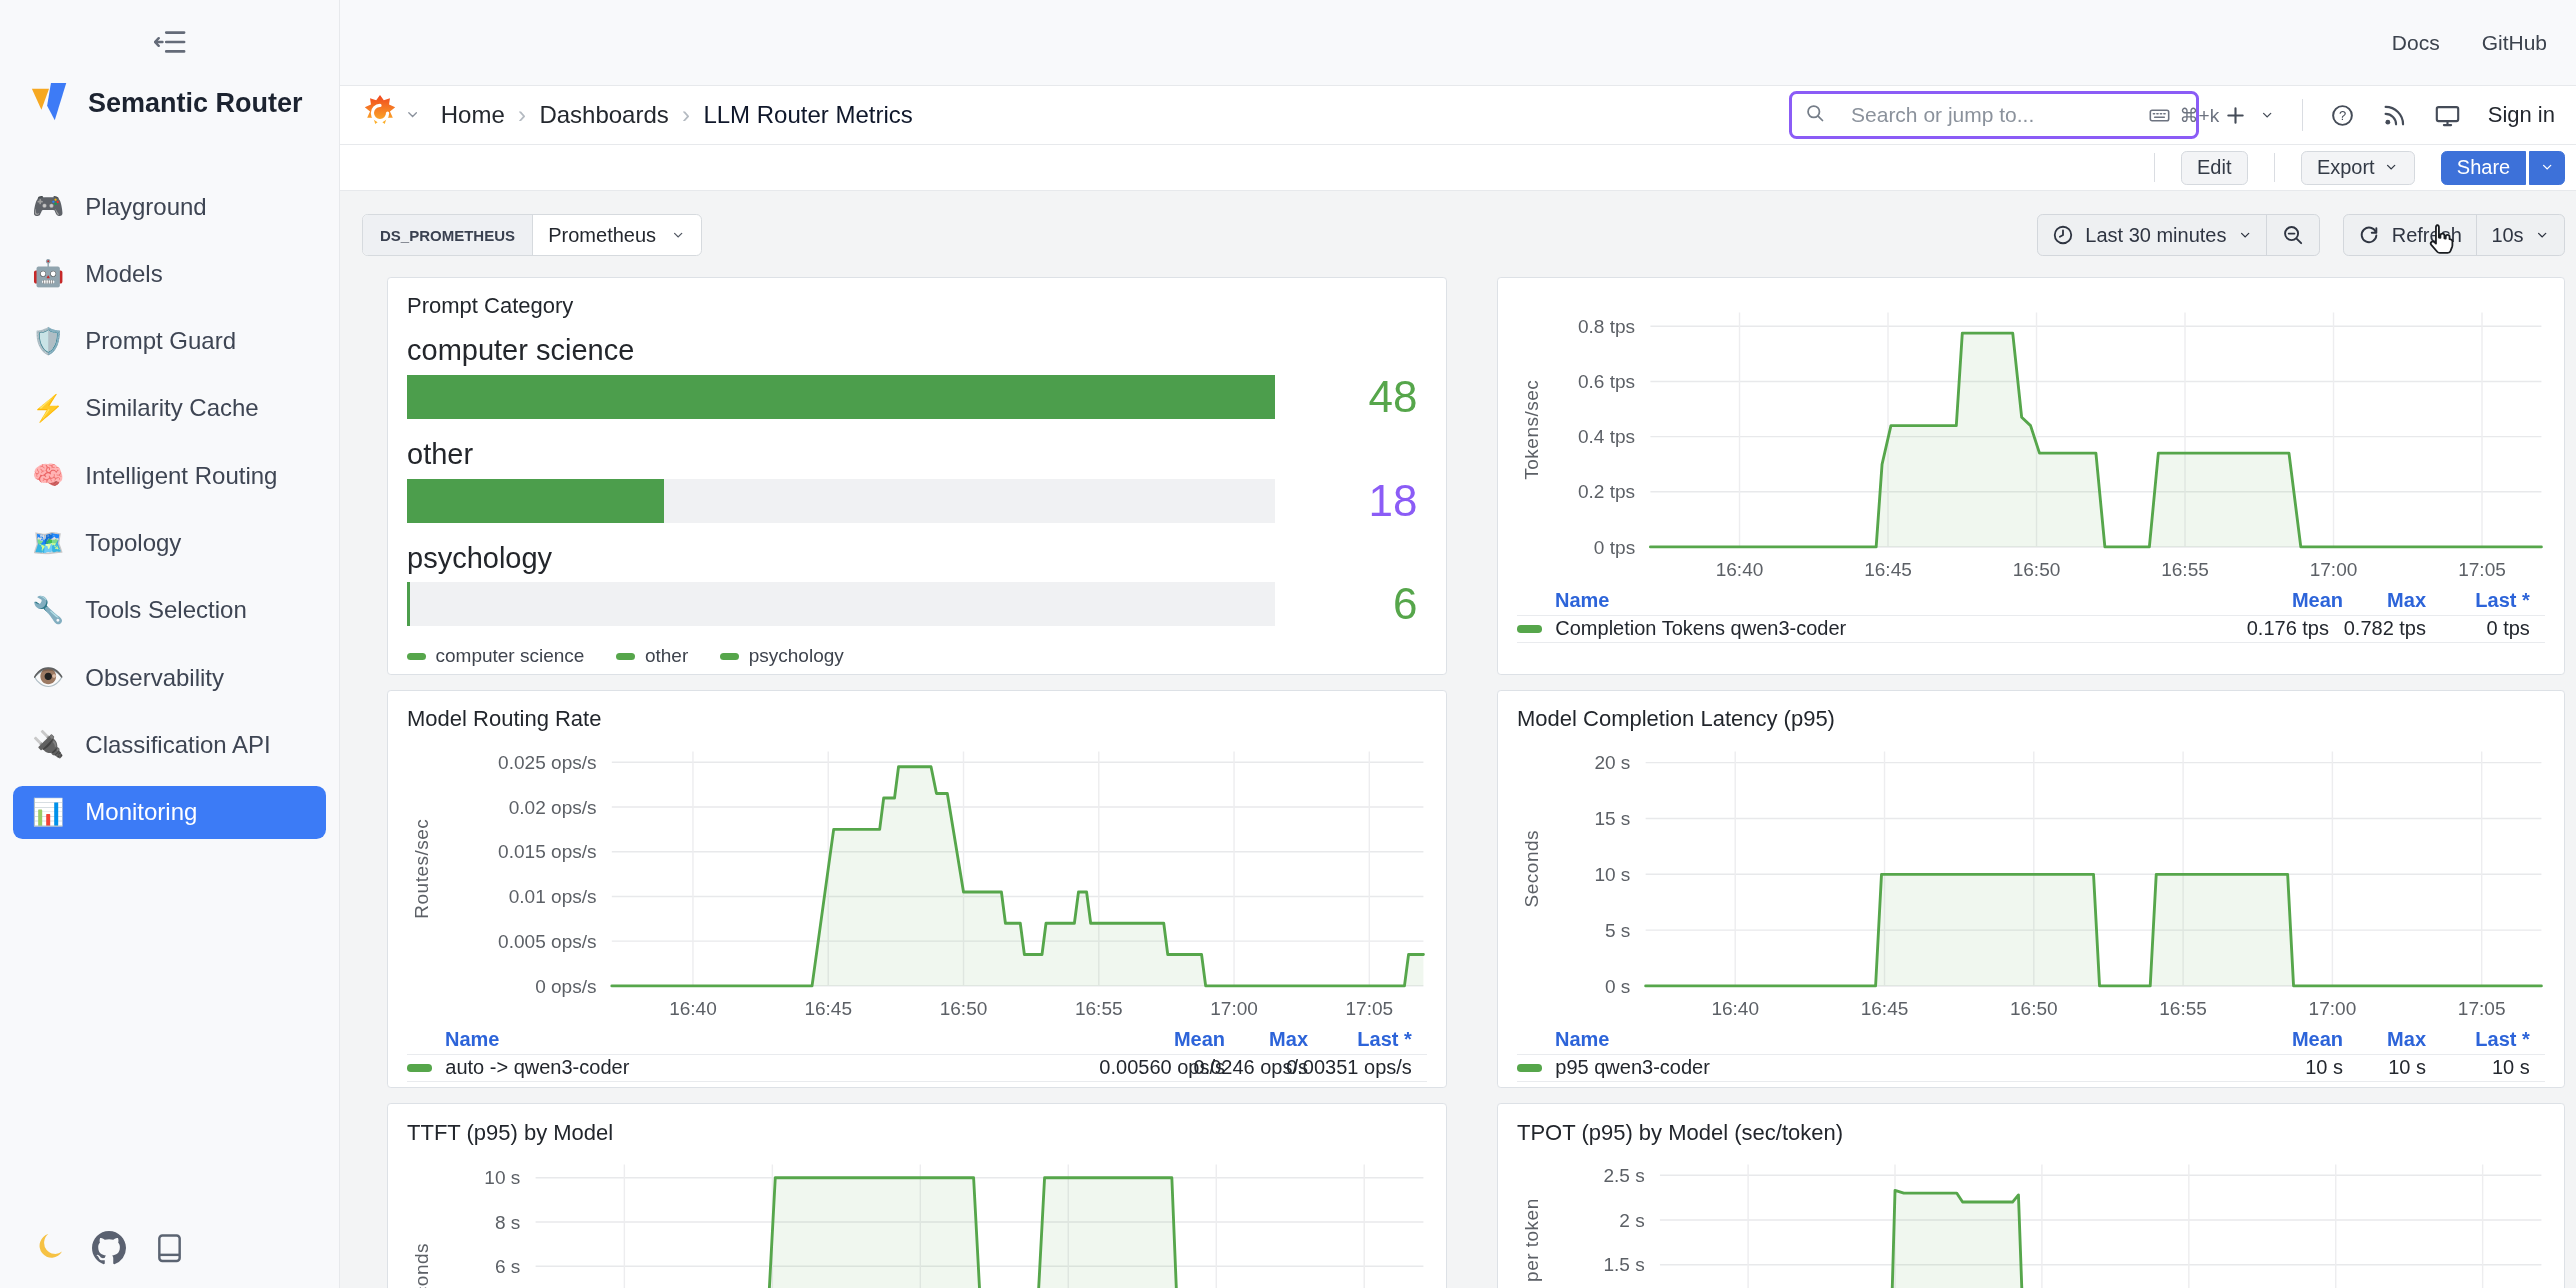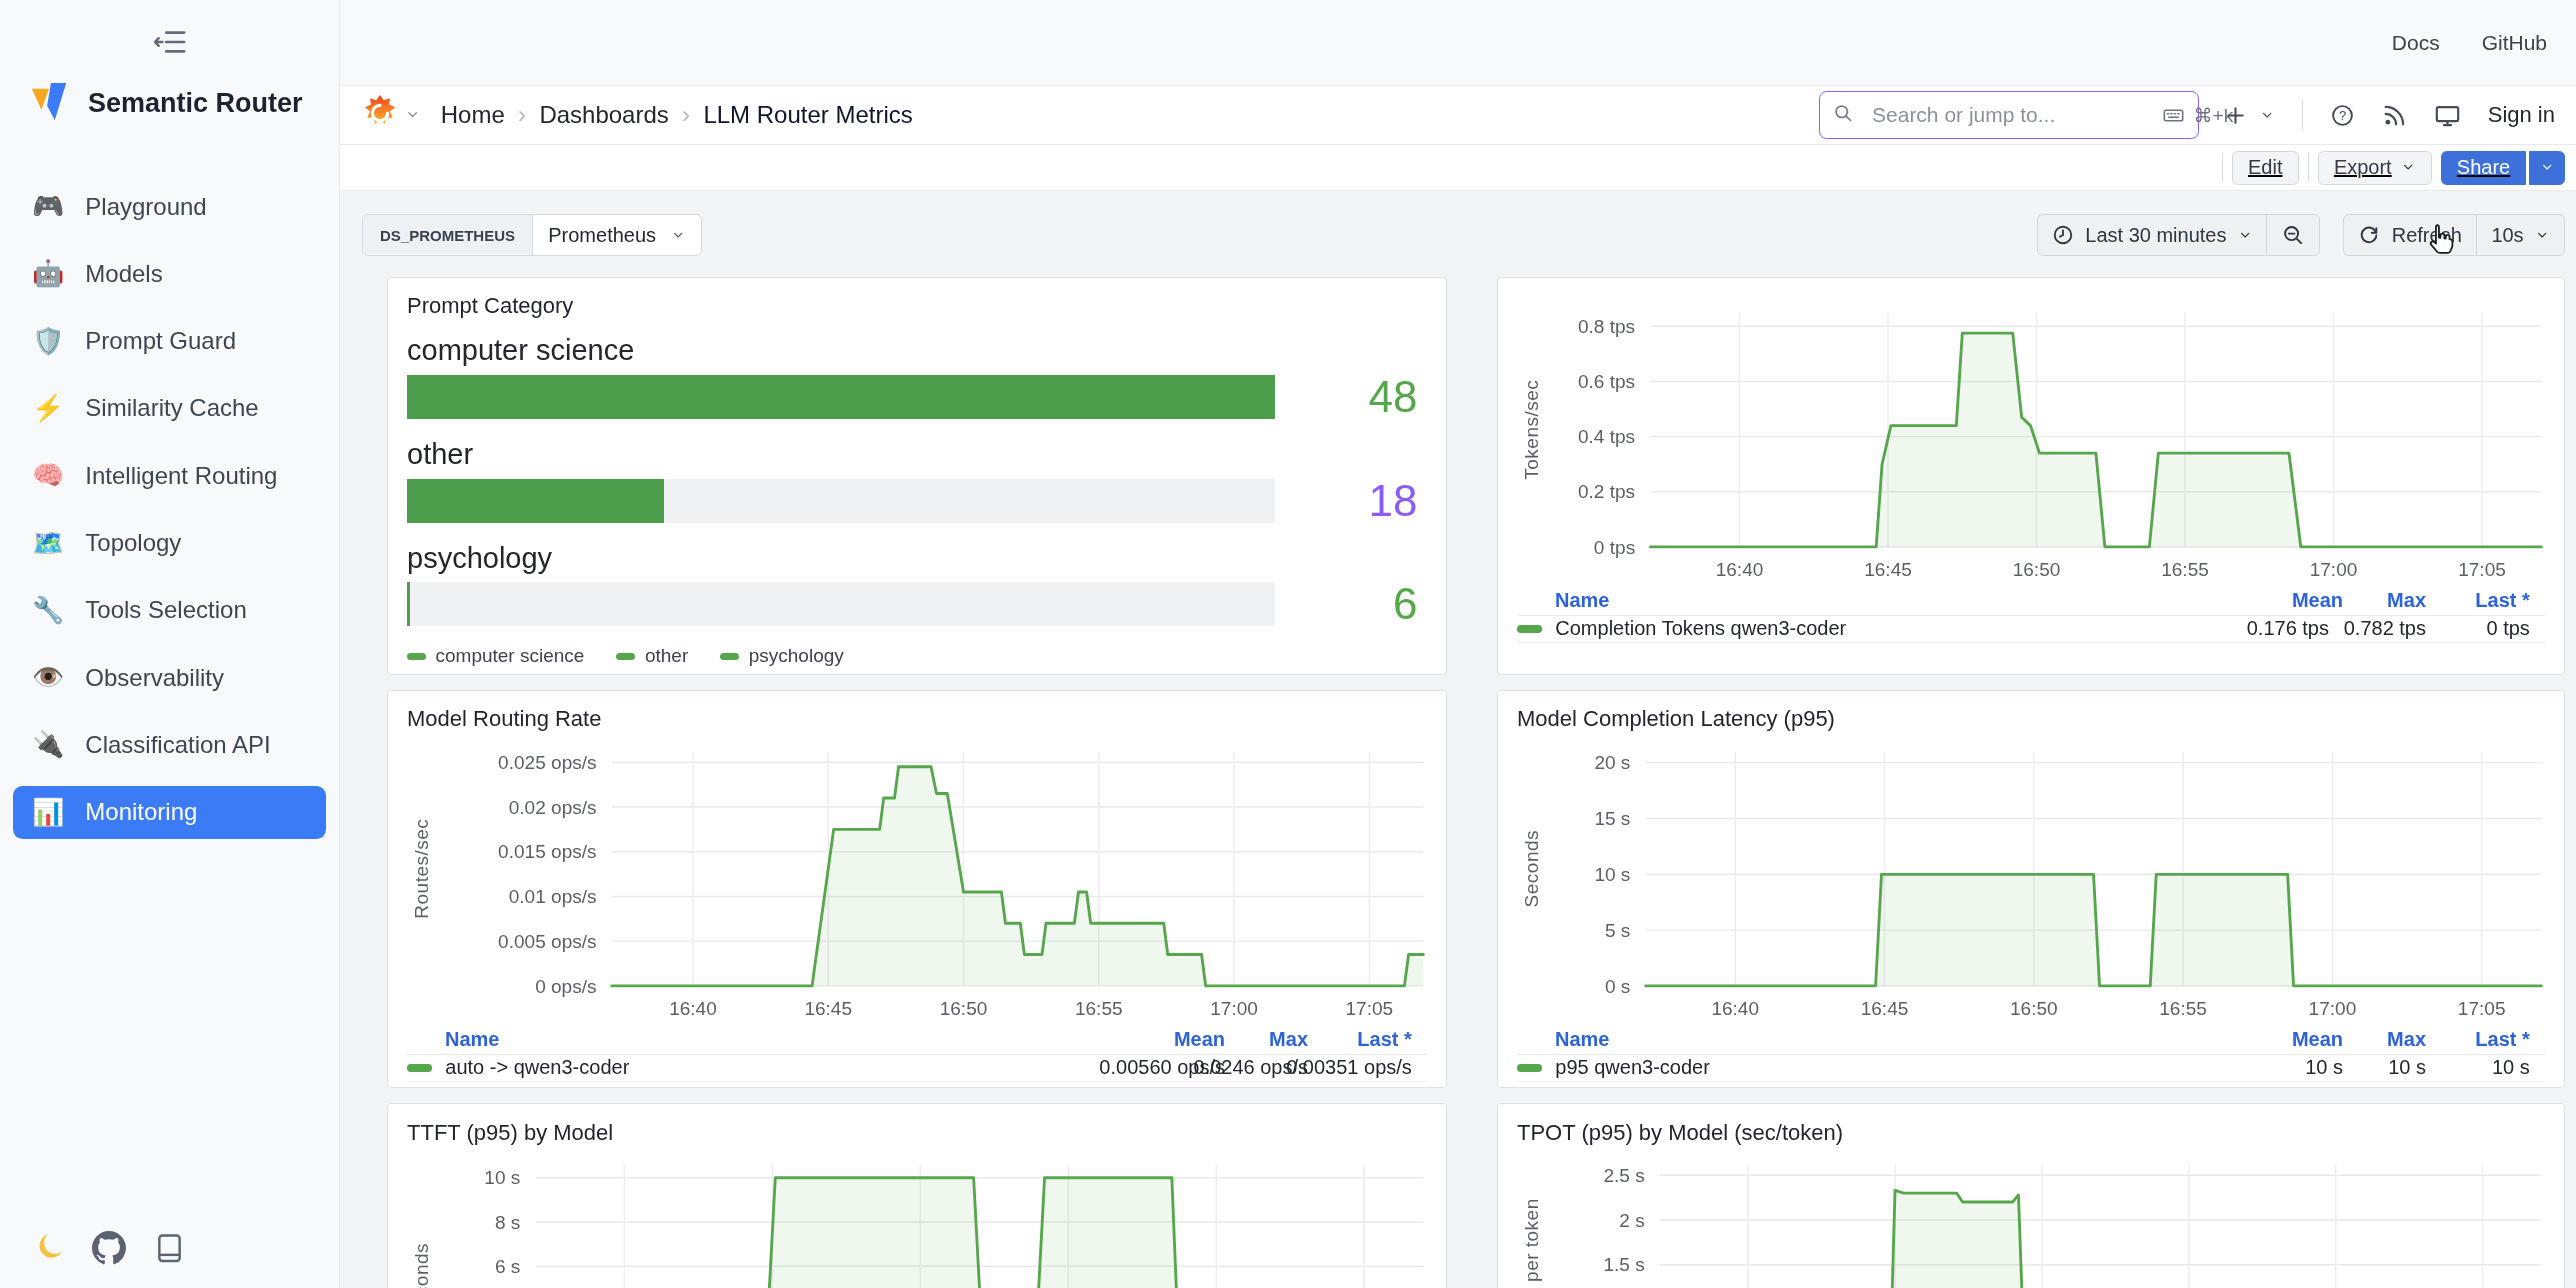--- a/index.html
+++ b/index.html
@@ -26,32 +26,32 @@
     padding-right:29px; background:#f8f9fb; border-bottom:1px solid #e7e9ec; }
   .toplink { font-size:21px; color:#3c434e; cursor:pointer; }
 
   .navbar { height:59px; background:#fff; border-bottom:1px solid #e7e9ec;
     display:flex; align-items:center; padding:0 21px;justify-content:flex-end; }
   .gchev { color:#8a919c; margin:0 7.6px 0 5.7px; display:flex; }
   .crumbs { display:flex; align-items:center; margin-left:13.3px; }
   .crumb { font-size:24px; color:#24282e; font-weight:500; cursor:pointer; }
   .crumb.current { color:#0f172a; font-weight:400; cursor:default; }
   .crumb-sep { color:#b4bac1; font-size:24px; margin:0 13.3px; }
-  .search { width:380px; height:48px; border:1px solid #8b5cf6; border-radius:7.6px;
-    display:flex; align-items:center; padding:0 13.3px; gap:18px; margin-left:auto; background:#fff; color:#757d88;}
+  .search { width:410px; height:48px; border:3px solid #8b5cf6; border-radius:7.6px;
+    display:flex; align-items:center; padding:0 13.3px; gap:25px; margin-left:auto; background:#fff; color:#757d88;}
   .search input { border:none; outline:none; flex:1; font-size:21px; color:#333; background:transparent; }
   .search input::placeholder { color:#8b929c; }
   .kbd-hint { display:flex; align-items:center; gap:7.6px; color:#6d7380; font-size:19px; }
   .nav-icons { display:flex; align-items:center; gap:27px; margin-left:25px; color:#454c58; }
   .nav-icons .ic { display:flex; cursor:pointer; color:#454c58; }
   .vdiv { width:1px; height:32px; background:#dadde2; }
   .signin { font-size:22px; font-weight:500; color:#23272e; cursor:pointer; }
 
   .subnav { height:46px; background:#fff; border-bottom:1px solid #e7e9ec;
-    display:flex; align-items:center; justify-content:flex-end; gap:9px; padding-right:11.4px;text-decoration:underline; }
+    display:flex; align-items:center; justify-content:flex-end; gap:26px; padding-right:11.4px; }
   .btn { height:34px; padding:0 15.2px; border:1px solid #d5d9de; border-radius:5.7px; background:#f3f4f6;
     font-size:20px; color:#333a46; display:flex; align-items:center; gap:9.5px; cursor:pointer; }
   .btn-primary { background:#3D71D9; color:#fff; border-color:#3D71D9; }
   .share-wrap { display:flex; gap:2.9px; }
   .share-wrap .main-part { border-radius:5.7px 0 0 5.7px; }
   .share-wrap .chev-part { border-radius:0 5.7px 5.7px 0; padding:0 9.5px; }
   .subnav .vdiv { height:29px; }
 
   
   .dashboard { background:#f3f4f5; height:1097px; padding:23px 11.4px 0 22px; overflow:hidden; }

